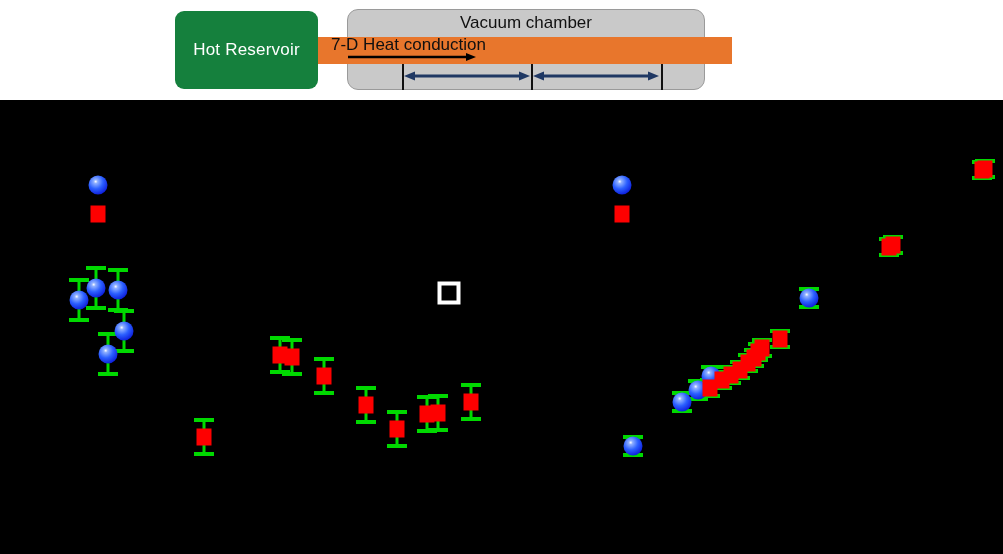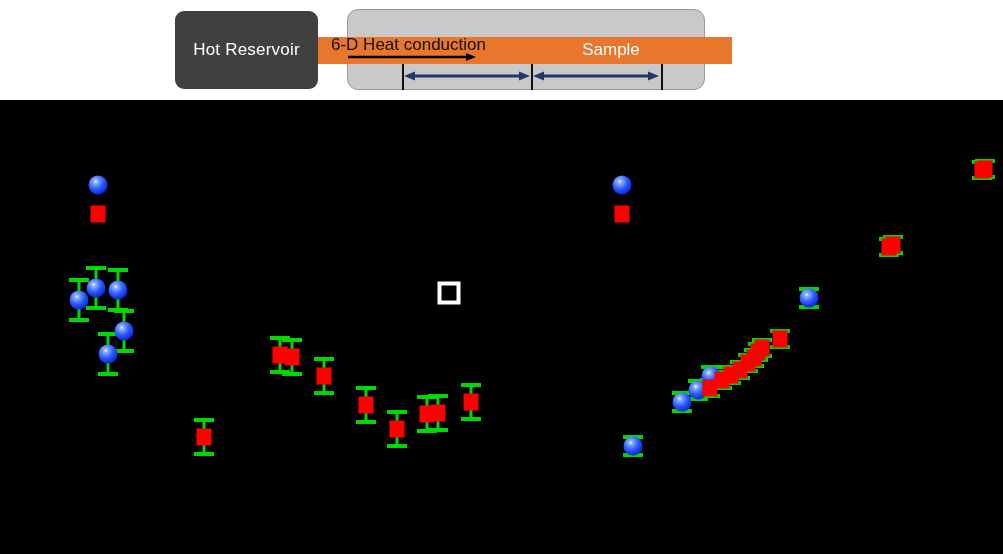--- a/index.html
+++ b/index.html
@@ -35,21 +35,21 @@
     color: #ffffff;
     font-size: 17px;
     letter-spacing: 0.2px;
     white-space: nowrap;
   }
   #hot-reservoir {
     left: 175px;
     top: 11px;
     width: 143px;
     height: 78px;
-    background: #404040;
+    background: #15803d;
   }
   #cold-reservoir {
     left: 737px;
     top: 11px;
     width: 141px;
     height: 79px;
     background: #0E2255;
   }
 
   #vacuum-chamber {
@@ -203,31 +203,31 @@
 
 <div id="page">
 
   <div id="schematic">
 
     <div id="vacuum-chamber"></div>
     <div class="chamber-divider" id="divider-1"></div>
     <div class="chamber-divider" id="divider-2"></div>
     <div class="chamber-divider" id="divider-3"></div>
 
+    <div id="chamber-label">Vacuum chamber</div>
 
     <div id="heat-bar"></div>
 
     <div class="reservoir" id="hot-reservoir">
       <span>Hot Reservoir</span>
     </div>
 
 
-    <div id="sample-label">Sample</div>
-
-    <div id="heat-conduction-label">6-D Heat conduction</div>
+
+    <div id="heat-conduction-label">7-D Heat conduction</div>
 
     <svg id="heat-arrow" viewBox="0 0 128 10" preserveAspectRatio="none">
       <line x1="0" y1="5" x2="120" y2="5" stroke="#000000" stroke-width="2.6"></line>
       <polygon points="128,5 118,1 118,9" fill="#000000"></polygon>
     </svg>
 
     <svg class="dbl-arrow" id="arrow-left" viewBox="0 0 126 12" preserveAspectRatio="none">
       <line x1="8" y1="6" x2="118" y2="6" stroke="#1F3864" stroke-width="2.8"></line>
       <polygon points="0,6 11,1.5 11,10.5" fill="#1F3864"></polygon>
       <polygon points="126,6 115,1.5 115,10.5" fill="#1F3864"></polygon>

